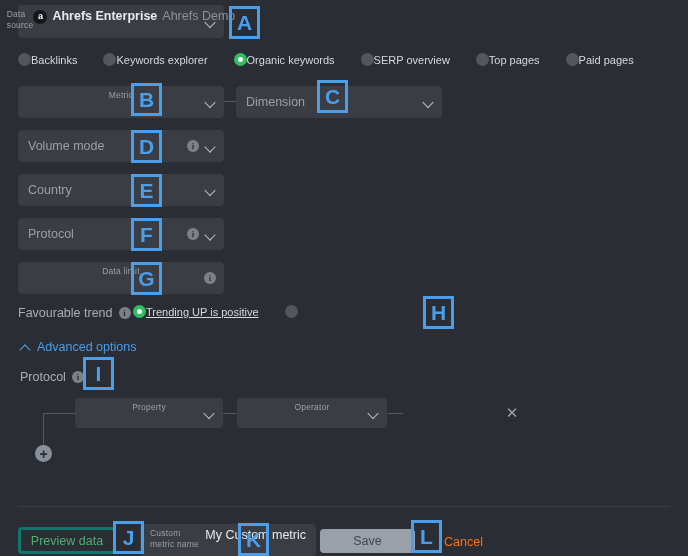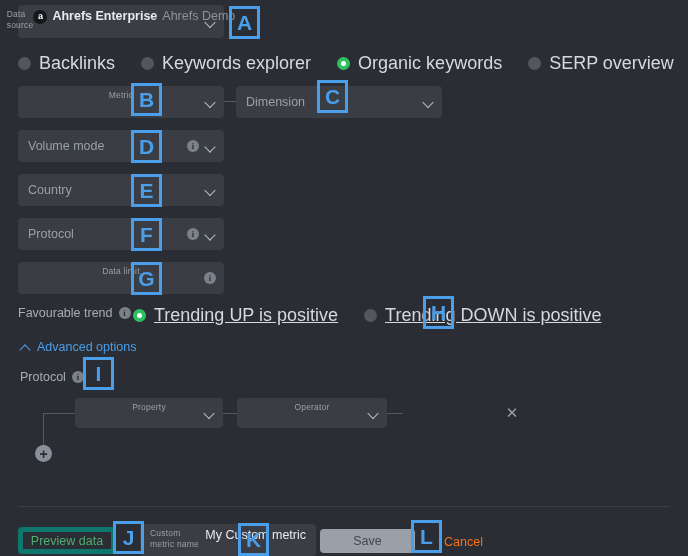--- a/index.html
+++ b/index.html
@@ -98,23 +98,22 @@
 
   
   .radio-row {
     position:absolute;
     display:flex;
     align-items:center;
   }
   .radio {
     display:flex;
     align-items:center;
-    gap:8px;
     margin-right:26px;
-    font-size:18px;
+    font-size:11px;
     color:#d6d9de;
     white-space:nowrap;
   }
   .dot {
     width:13px;height:13px;border-radius:50%;
     background:#53565c;
     flex:none;
     display:inline-flex;align-items:center;justify-content:center;
   }
   .dot.on { background:#2fbf61; }
@@ -166,21 +165,21 @@
 
   
   .divider{
     position:absolute;
     left:18px; right:18px;
     height:1px;
     background:#3a3d43;
   }
   .btn-outline{
     position:absolute;
-    border:5px solid #0f766e;
+    border:3px solid #0f766e;
     border-radius:4px;
     color:#4fae74;
     font-size:12.5px;
     display:flex;align-items:center;justify-content:center;
     cursor:pointer;
     background:transparent;
   }
   .btn-primary{
     position:absolute;
     border-radius:4px;
@@ -306,21 +305,20 @@
     <span class="info">i</span>
   </div>
 
   <div class="radio-row" style="left:133px; top:305px;text-decoration:underline;">
     <label class="radio">
       <span class="dot on"></span>
       <span>Trending UP is positive</span>
     </label>
     <label class="radio">
       <span class="dot"></span>
-      <span>Trending DOWN is positive</span>
     </label>
   </div>
 
   <div class="link" style="left:20px; top:340px;">
     <i class="chev up blue"></i>
     <span>Advanced options</span>
   </div>
 
   <div class="lbl" style="left:20px; top:370px;">
     <span>Protocol</span>

